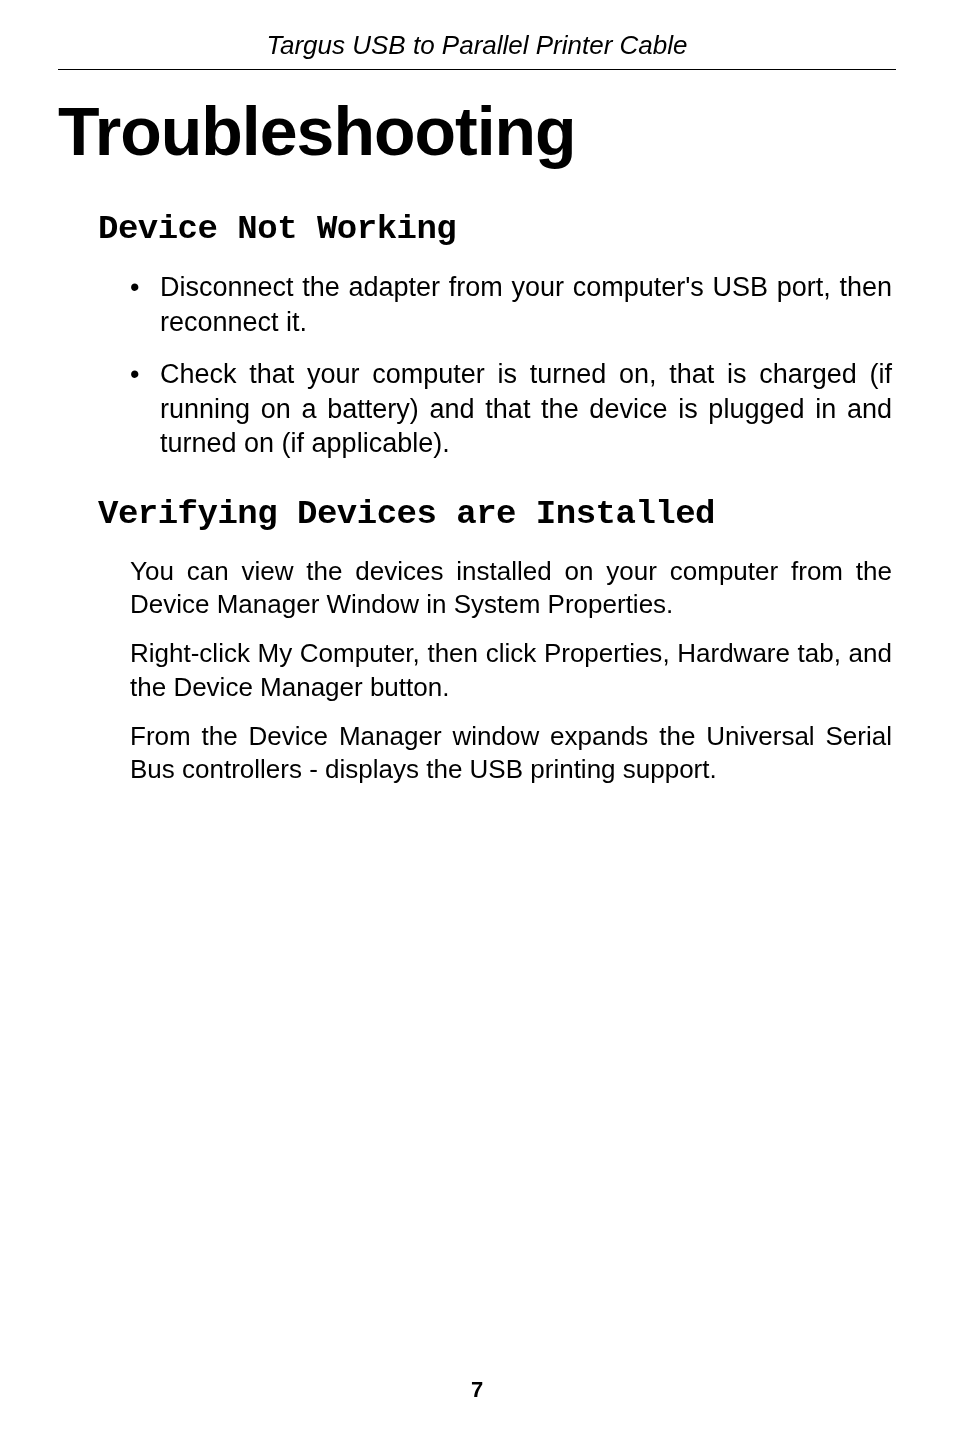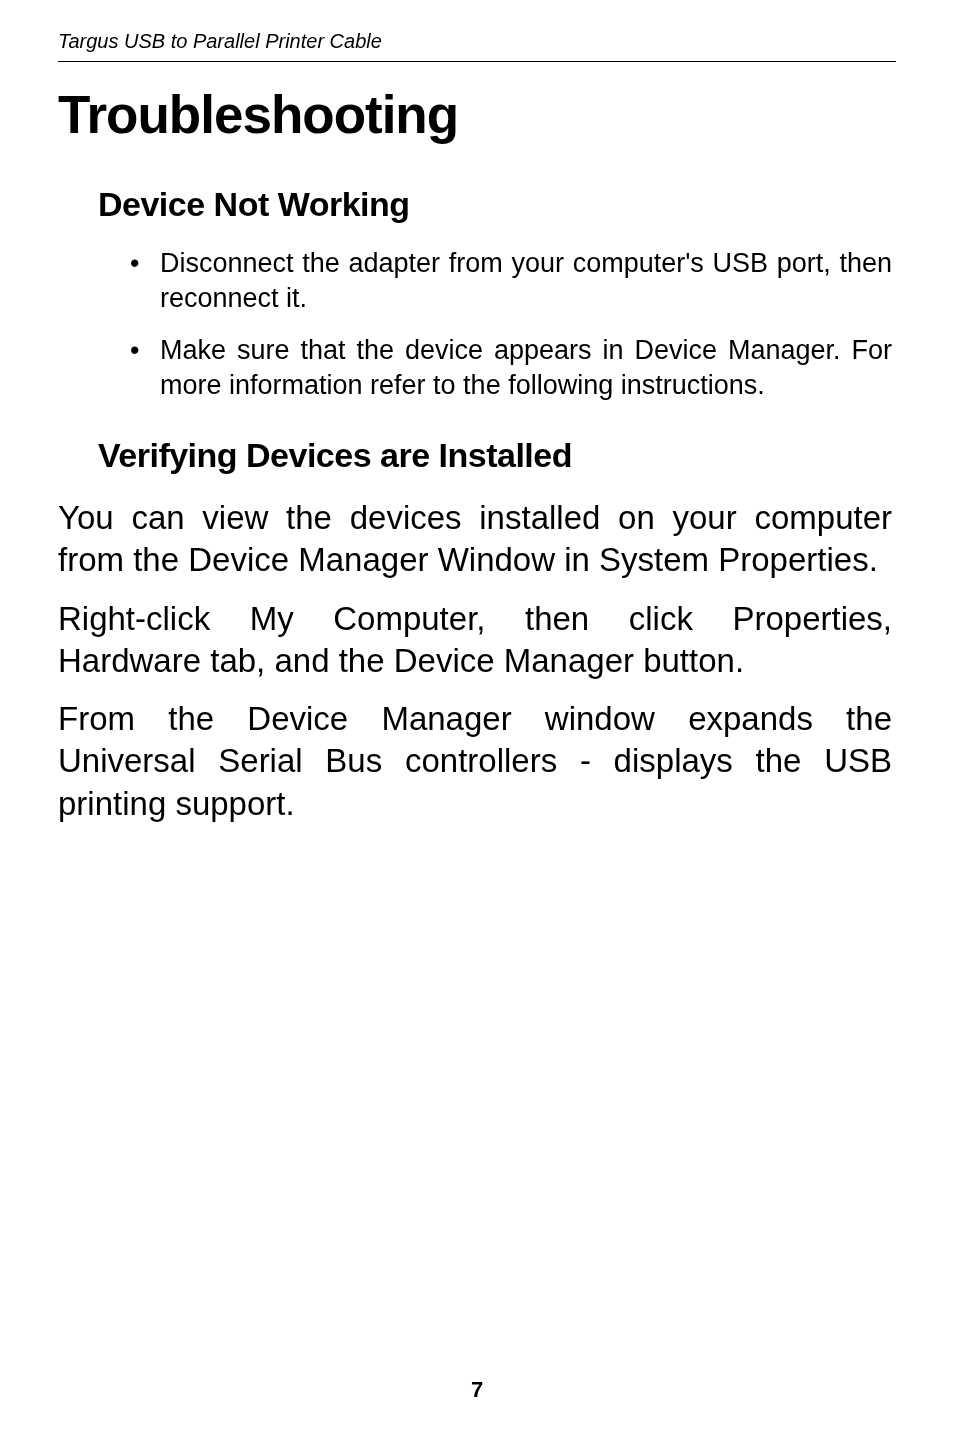--- a/index.html
+++ b/index.html
@@ -10,37 +10,37 @@
     body {
       width: 954px;
       height: 1431px;
       background: #ffffff;
       font-family: Arial, Helvetica, sans-serif;
       color: #000;
       padding: 30px 58px 30px 58px;
       position: relative;
     }
     .header-title {
-      text-align: left;
+      text-align: center;
       font-style: italic;
       font-family: Arial, Helvetica, sans-serif;
-      font-size: 20px;
+      font-size: 26px;
       padding-bottom: 8px;
       border-bottom: 1.5px solid #000;
       margin-bottom: 22px;
     }
     .main-heading {
       font-family: Verdana, Geneva, sans-serif;
       font-weight: bold;
-      font-size: 53px;
+      font-size: 68px;
       letter-spacing: -1px;
       margin-bottom: 40px;
     }
     .sub-heading {
-      font-family: Liberation Sans, sans-serif;
+      font-family: Liberation Mono, monospace;
       font-weight: bold;
       font-size: 34px;
       margin-left: 40px;
       margin-bottom: 22px;
       letter-spacing: -0.5px;
     }
     ul.bullets {
       list-style: none;
       margin-left: 72px;
       margin-right: 4px;
@@ -54,22 +54,23 @@
       padding-left: 30px;
     }
     ul.bullets li::before {
       content: "•";
       position: absolute;
       left: 0;
       top: 0;
       font-size: 27px;
     }
     .body-para {
-      font-size: 33px;
+      font-size: 26px;
       line-height: 1.28;
+      margin-left: 72px;
       margin-right: 4px;
       text-align: justify;
       margin-bottom: 16px;
     }
     .bold {
       font-weight: normal;
     }
     .page-number {
       position: absolute;
       bottom: 28px;
@@ -88,21 +89,21 @@
 <body>
 
 <div class="header-title">Targus USB to Parallel Printer Cable</div>
 
 <h1 class="main-heading">Troubleshooting</h1>
 
 <h2 class="sub-heading">Device Not Working</h2>
 
 <ul class="bullets">
   <li>Disconnect the adapter from your computer's USB port, then reconnect it.</li>
-  <li>Make sure that the device appears in Device Manager. For more information refer to the following instructions.</li>
+  <li>Check that your computer is turned on, that is charged (if running on a battery) and that the device is plugged in and turned on (if applicable).</li>
 </ul>
 
 <h2 class="sub-heading section2-heading">Verifying Devices are Installed</h2>
 
 <p class="body-para">You can view the devices installed on your computer from the Device Manager Window in System Properties.</p>
 
 <p class="body-para"><span>Right-click </span><span class="bold">My Computer</span><span>, then click </span><span class="bold">Properties</span><span>, </span><span class="bold">Hardware</span><span> tab, and the </span><span class="bold">Device Manager</span><span> button.</span></p>
 
 <p class="body-para">From the Device Manager window expands the Universal Serial Bus controllers - displays the USB printing support.</p>
 

